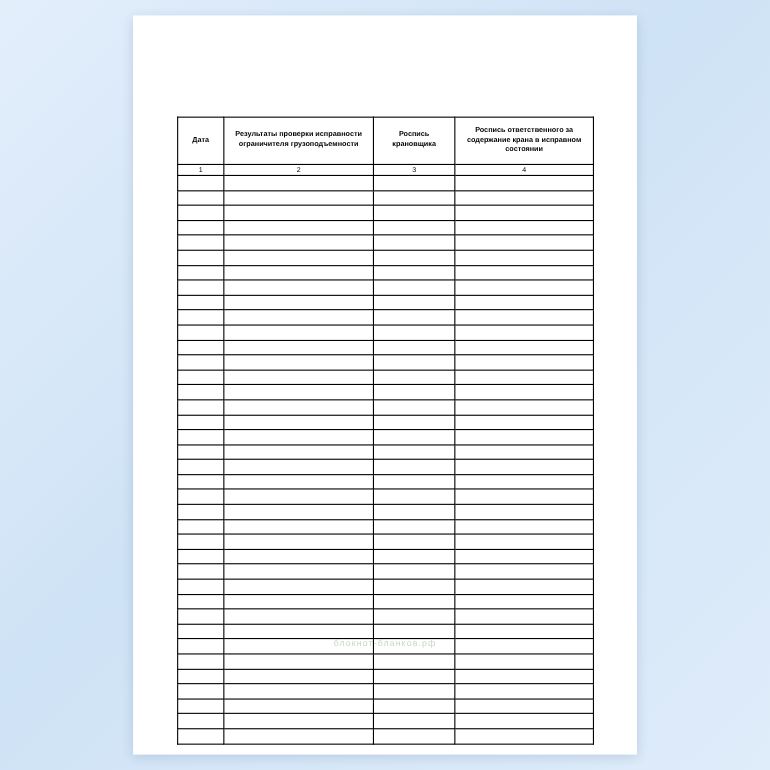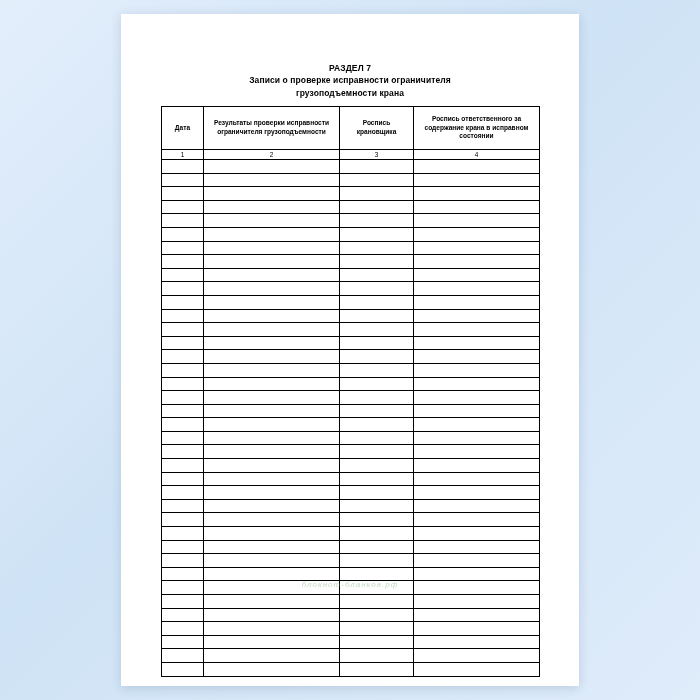--- a/index.html
+++ b/index.html
@@ -92,35 +92,29 @@
   .watermark {
     position: absolute;
     left: 50%;
     top: 566px;
     transform: translateX(-50%);
     font-size: 8px;
     color: rgba(120, 175, 120, 0.45);
     letter-spacing: 1px;
     white-space: nowrap;
     pointer-events: none;
-    font-style: italic;
   }
 </style>
 </head>
 <body>
 
 <div id="stage">
   <div class="page">
     <div class="page-inner">
 
-      <div class="doc-title">
-        <span class="line">РАЗДЕЛ 7</span>
-        <span class="line">Записи о проверке исправности ограничителя</span>
-        <span class="line">грузоподъемности крана</span>
-      </div>
 
       <table class="records">
         <colgroup>
           <col class="c1">
           <col class="c2">
           <col class="c3">
           <col class="c4">
         </colgroup>
         <thead>
           <tr>

